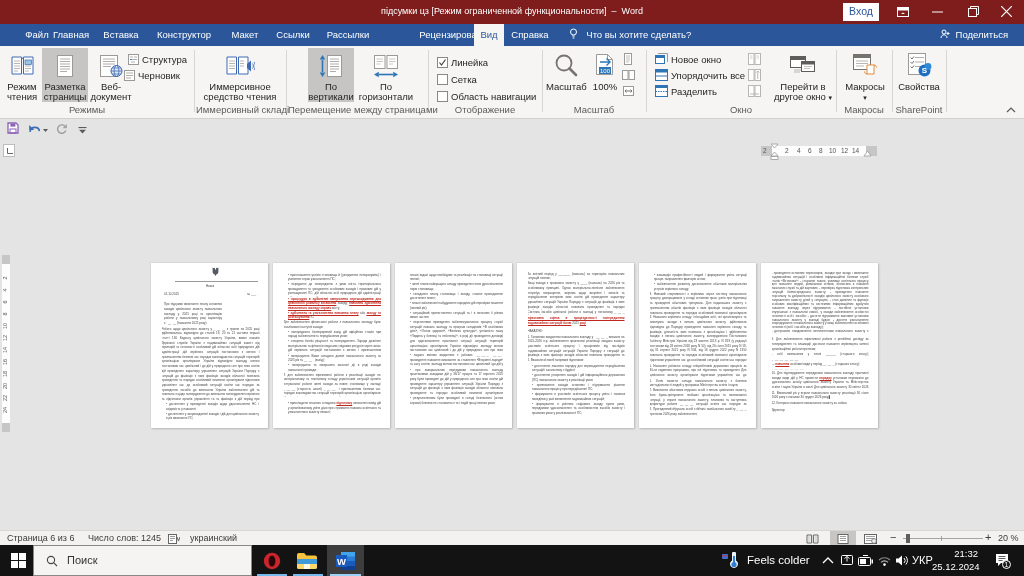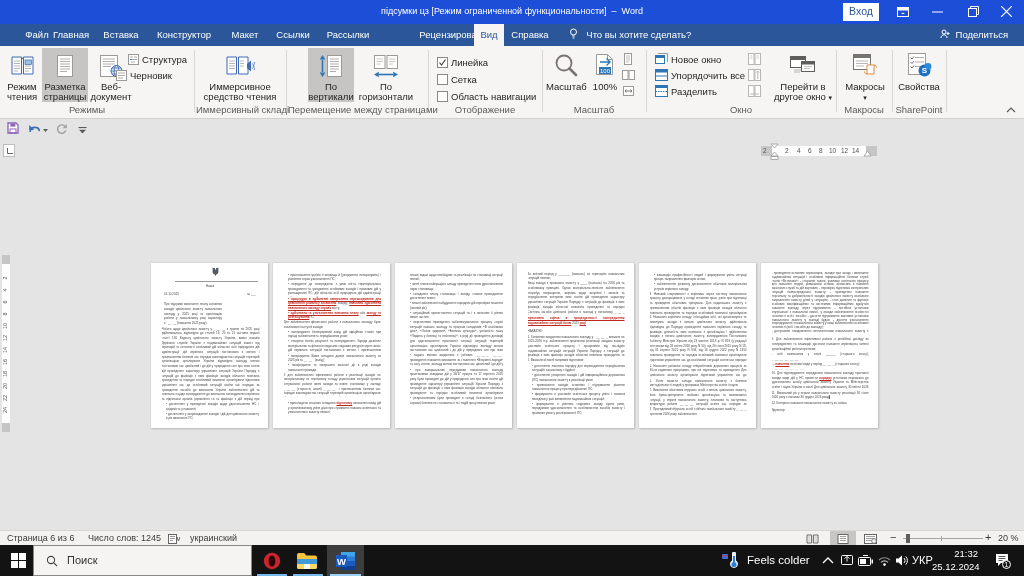--- a/index.html
+++ b/index.html
@@ -1,21 +1,21 @@
 <!DOCTYPE html>
 <html><head>
 <meta charset="utf-8">
 <style>
 * { margin:0; padding:0; box-sizing:border-box; }
 html,body { width:1024px; height:576px; overflow:hidden; font-family:"Liberation Sans", sans-serif; }
 #app { position:absolute; left:0; top:0; width:1024px; height:576px; background:#e5e5e5; }
 .abs { position:absolute; }
 
 
-#titlebar { position:absolute; left:0; top:0; width:1024px; height:24px; background:#1d4ed8; color:#fff; }
+#titlebar { position:absolute; left:0; top:0; width:1024px; height:24px; background:#7f1d1d; color:#fff; }
 #title-text { position:absolute; top:6px; left:0; width:100%; text-align:center; font-size:9px; color:#fff; }
 #vhod { position:absolute; left:843px; top:3px; width:36px; height:18px; background:#fff; color:#2b579a; font-size:10.5px; text-align:center; line-height:17px; }
 .cap { position:absolute; top:0; width:30px; height:24px; color:#fff; font-size:12px; text-align:center; line-height:22px; }
 
 
 #tabs { position:absolute; left:0; top:24px; width:1024px; height:22px; background:#2b579a; color:#fff; font-size:9.5px; }
 .tab { position:absolute; top:0; height:22px; line-height:22px; text-align:center; }
 .tab.active { background:#f6f5f4; color:#2b579a; }
 
 
@@ -155,21 +155,21 @@
             <path d="M6 5h10M6 7.5h10M6 10h10M6 12.5h10M6 15h10M6 17.5h7"></path>
           </g>
     </svg>
     <div class="blabel">Разметка<br>страницы</div>
   </div>
   <div class="smallrow" style="left:128px;top:7px;"><svg class="ic" width="11" height="11" viewBox="0 0 11 11">
           <rect x="0.5" y="0.5" width="10" height="10" fill="#fff" stroke="#9c9a98"></rect>
           <path d="M2 3h3M6 3h3M3 5.5h6M3 8h4" stroke="#b0aeac"></path>
           <path d="M2 5.5l1.5 0" stroke="#3f6ab3"></path>
         </svg>Структура</div>
-  <div class="smallrow" style="left:116px;top:23px;"><svg class="ic" width="11" height="11" viewBox="0 0 11 11">
+  <div class="smallrow" style="left:124px;top:23px;"><svg class="ic" width="11" height="11" viewBox="0 0 11 11">
           <rect x="0.5" y="0.5" width="10" height="10" fill="#fff" stroke="#9c9a98"></rect>
           <path d="M2 3h7M2 5.5h7M2 8h5" stroke="#b0aeac"></path>
         </svg>Черновик</div>
 
   <div class="bigbtn" style="left:196px;width:88px;">
     <svg width="30" height="24" viewBox="0 0 30 24" style="margin-top:6px">
       <path d="M2 3h9.5v17H2z" fill="#fff" stroke="#3f6ab3"></path>
           <path d="M13.5 3H23v17h-9.5z" fill="#fff" stroke="#3f6ab3"></path>
       <g stroke="#b8b6b4">
             <path d="M4 7h6M4 9.5h6M4 12h6M4 14.5h6"></path>

